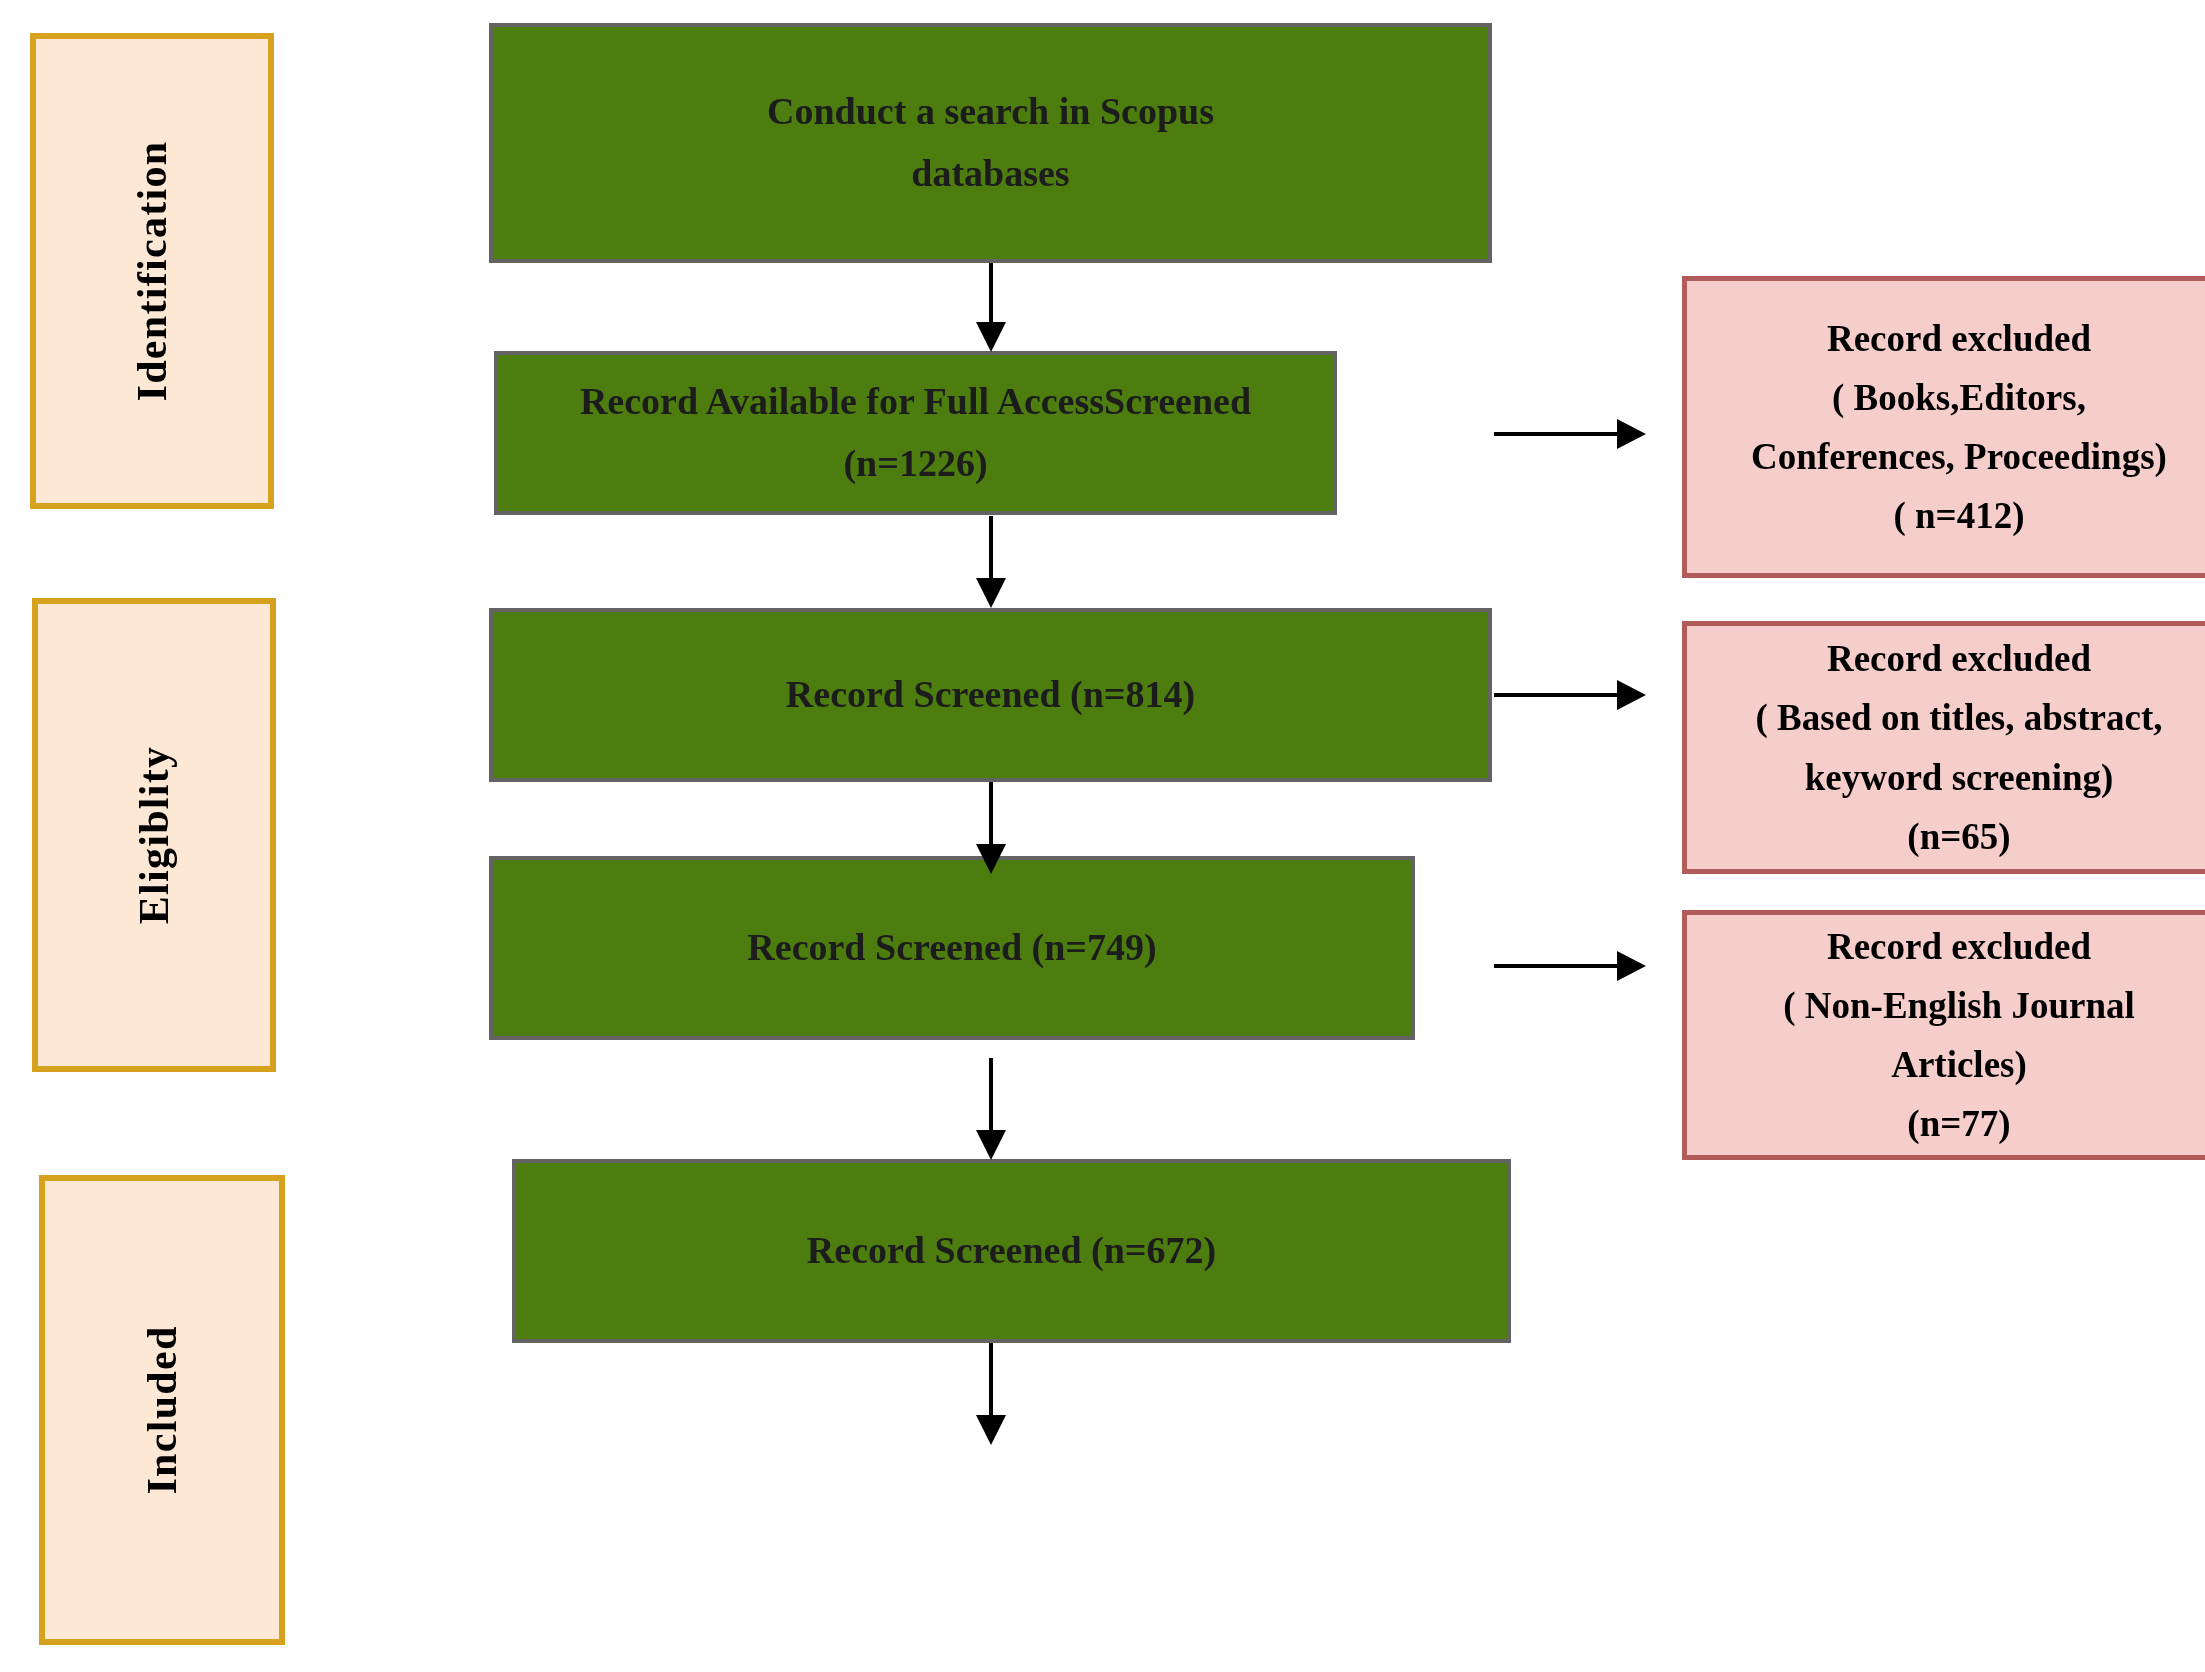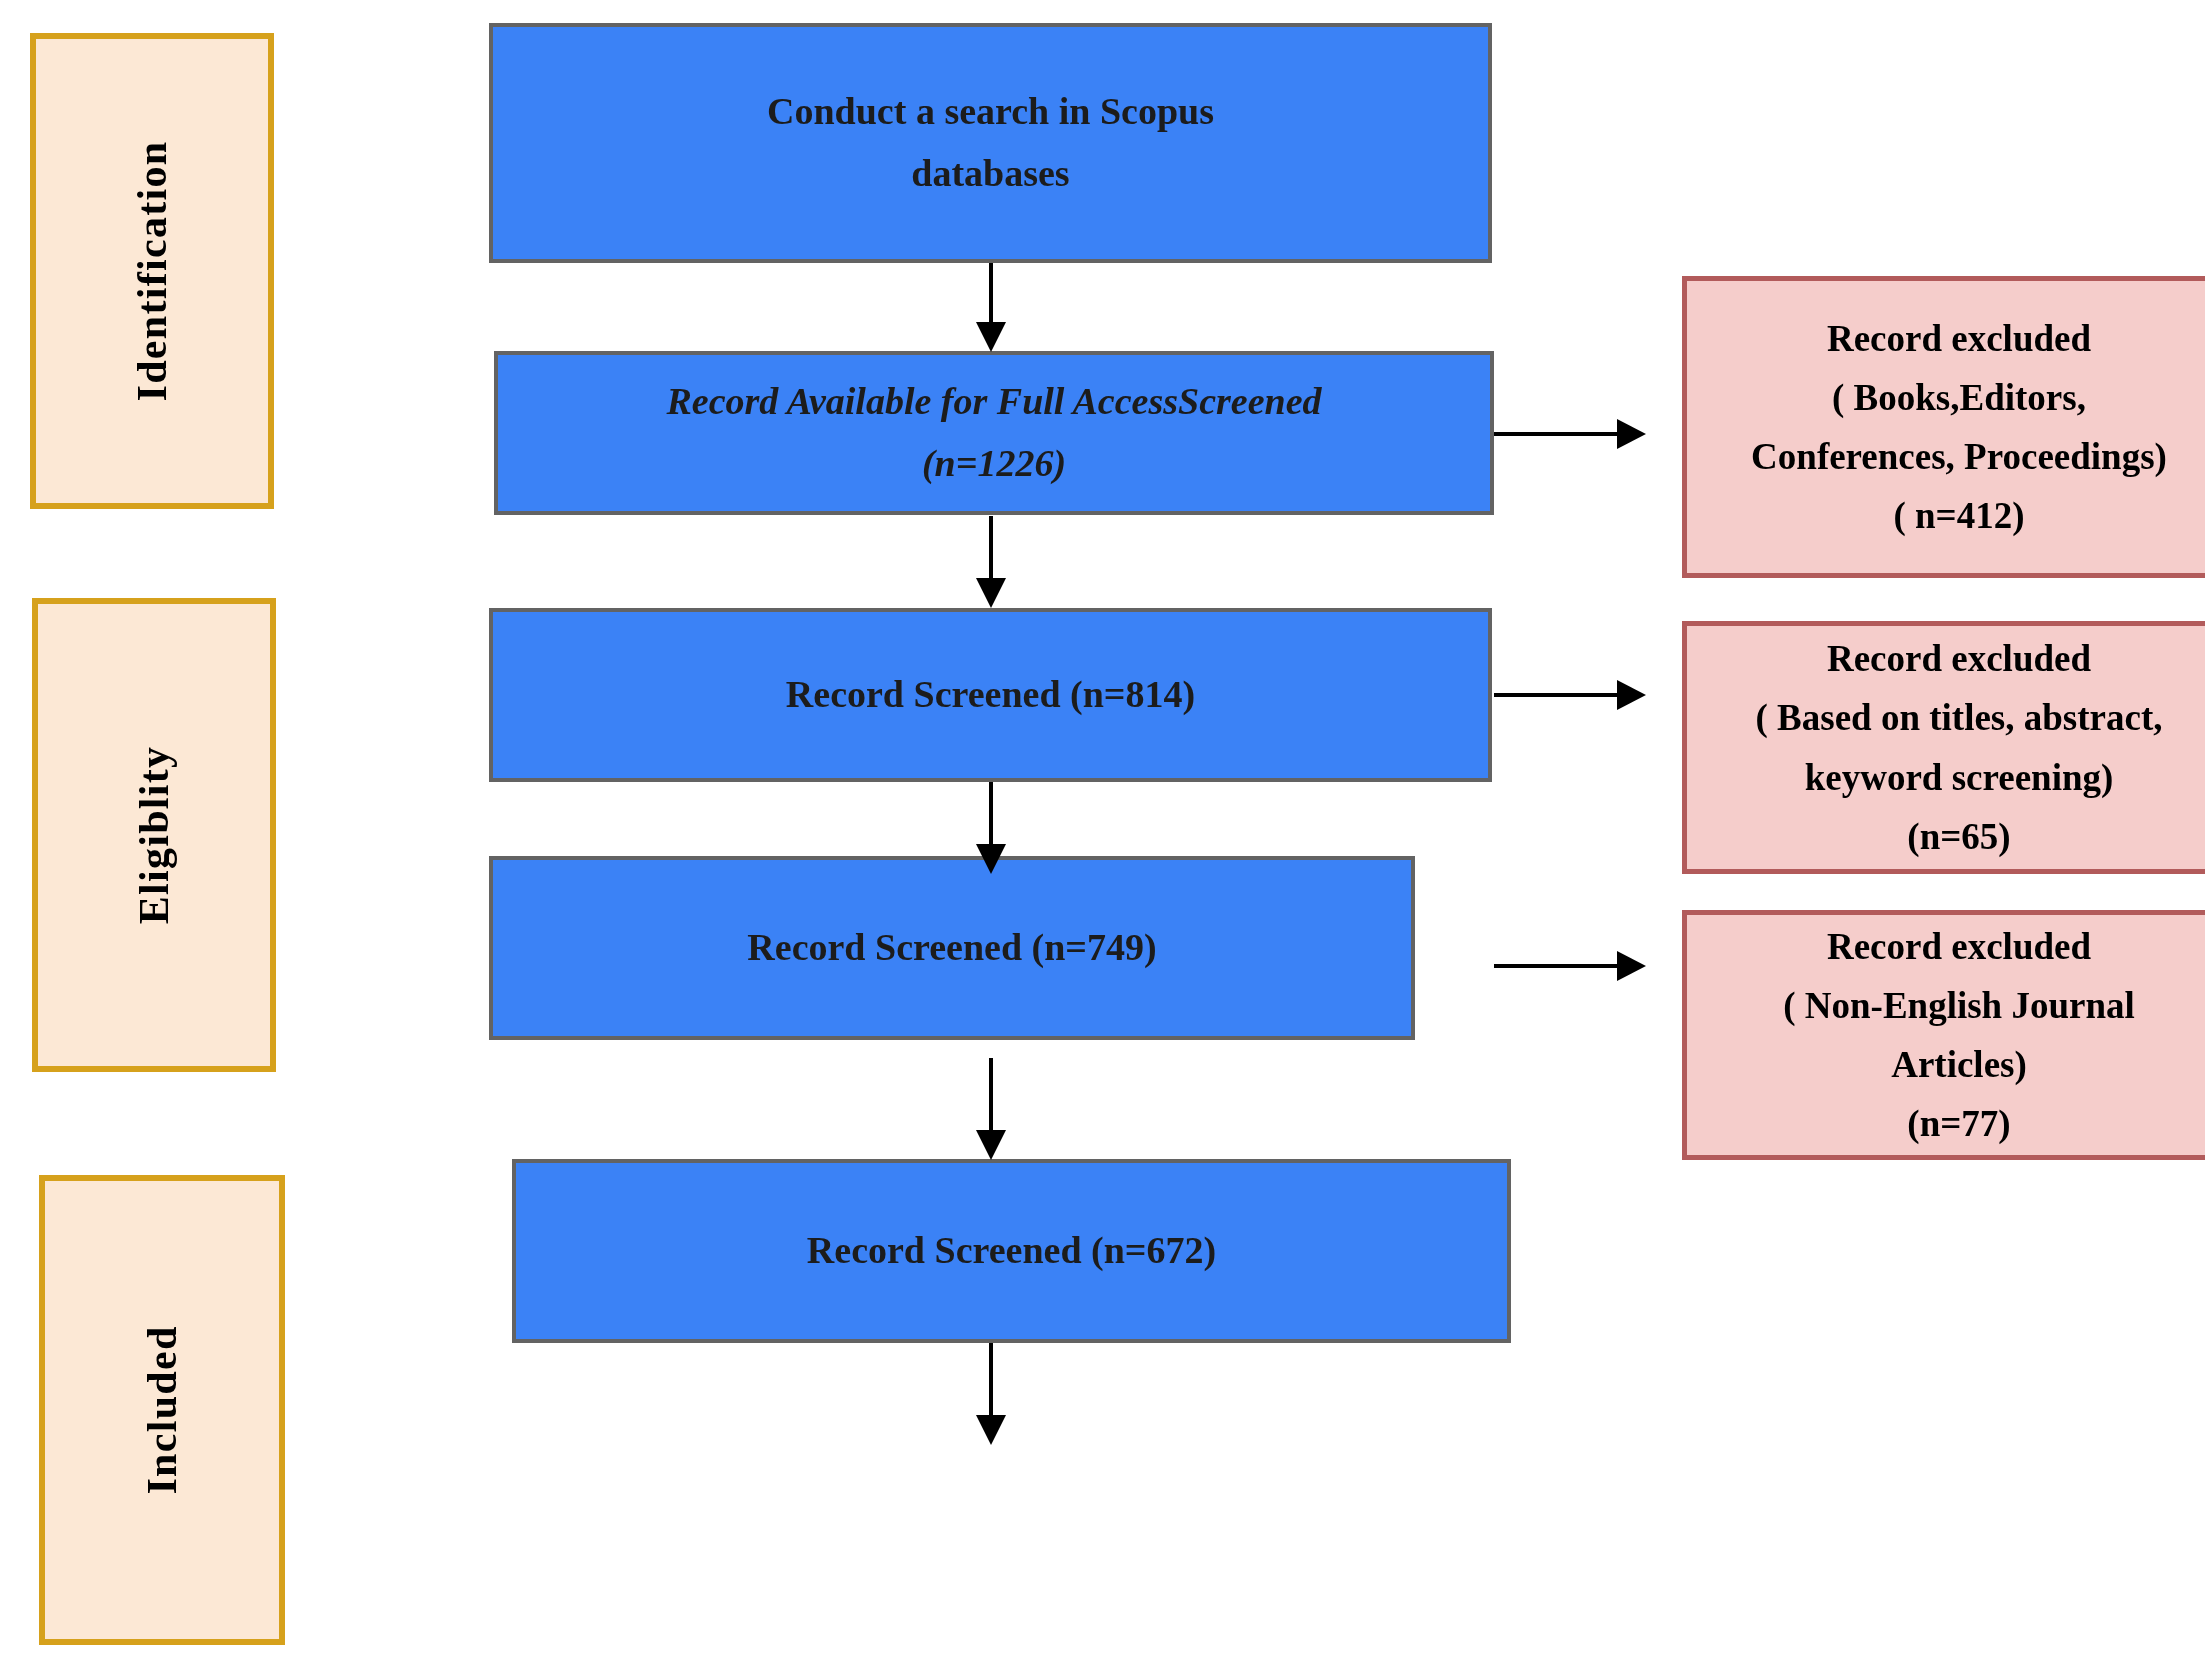--- a/index.html
+++ b/index.html
@@ -23,21 +23,21 @@
     border:6px solid #D6A11C;
   }
   .stage-text{
     transform:rotate(-90deg);
     white-space:nowrap;
     font-size:42px;
     color:#000000;
     letter-spacing:1.3px;
   }
   .flow-box{
-    background:#3b82f6;
+    background:#4d7c0f;
     border:4.6px solid #636363;
     font-size:38px;
     line-height:1.62;
     color:#1c1c1c;
     padding:0 20px;
   }
   .excl-box{
     background:#F5CDCB;
     border:5.3px solid #B25B5B;
     font-size:37px;
@@ -67,21 +67,21 @@
   <div class="box stage-box" style="left:32px;top:598px;width:244px;height:474px;">
     <span class="stage-text">Eligiblity</span>
   </div>
   <div class="box stage-box" style="left:39px;top:1175px;width:246px;height:470px;">
     <span class="stage-text">Included</span>
   </div>
 
   <div class="box flow-box" style="left:489px;top:23px;width:1003px;height:240px;">Conduct a search in Scopus
 databases</div>
 
-  <div class="box flow-box" style="left:494px;top:351px;width:1000px;height:164px;font-style:italic;">Record Available for Full AccessScreened
+  <div class="box flow-box" style="left:494px;top:351px;width:843px;height:164px;">Record Available for Full AccessScreened
 (n=1226)</div>
 
   <div class="box flow-box" style="left:489px;top:608px;width:1003px;height:174px;">Record Screened (n=814)</div>
 
   <div class="box flow-box" style="left:489px;top:856px;width:926px;height:184px;">Record Screened (n=749)</div>
 
   <div class="box flow-box" style="left:512px;top:1159px;width:999px;height:184px;">Record Screened (n=672)</div>
 
 
   <div class="box excl-box" style="left:1646px;top:276px;width:554px;height:302px;">Record excluded

